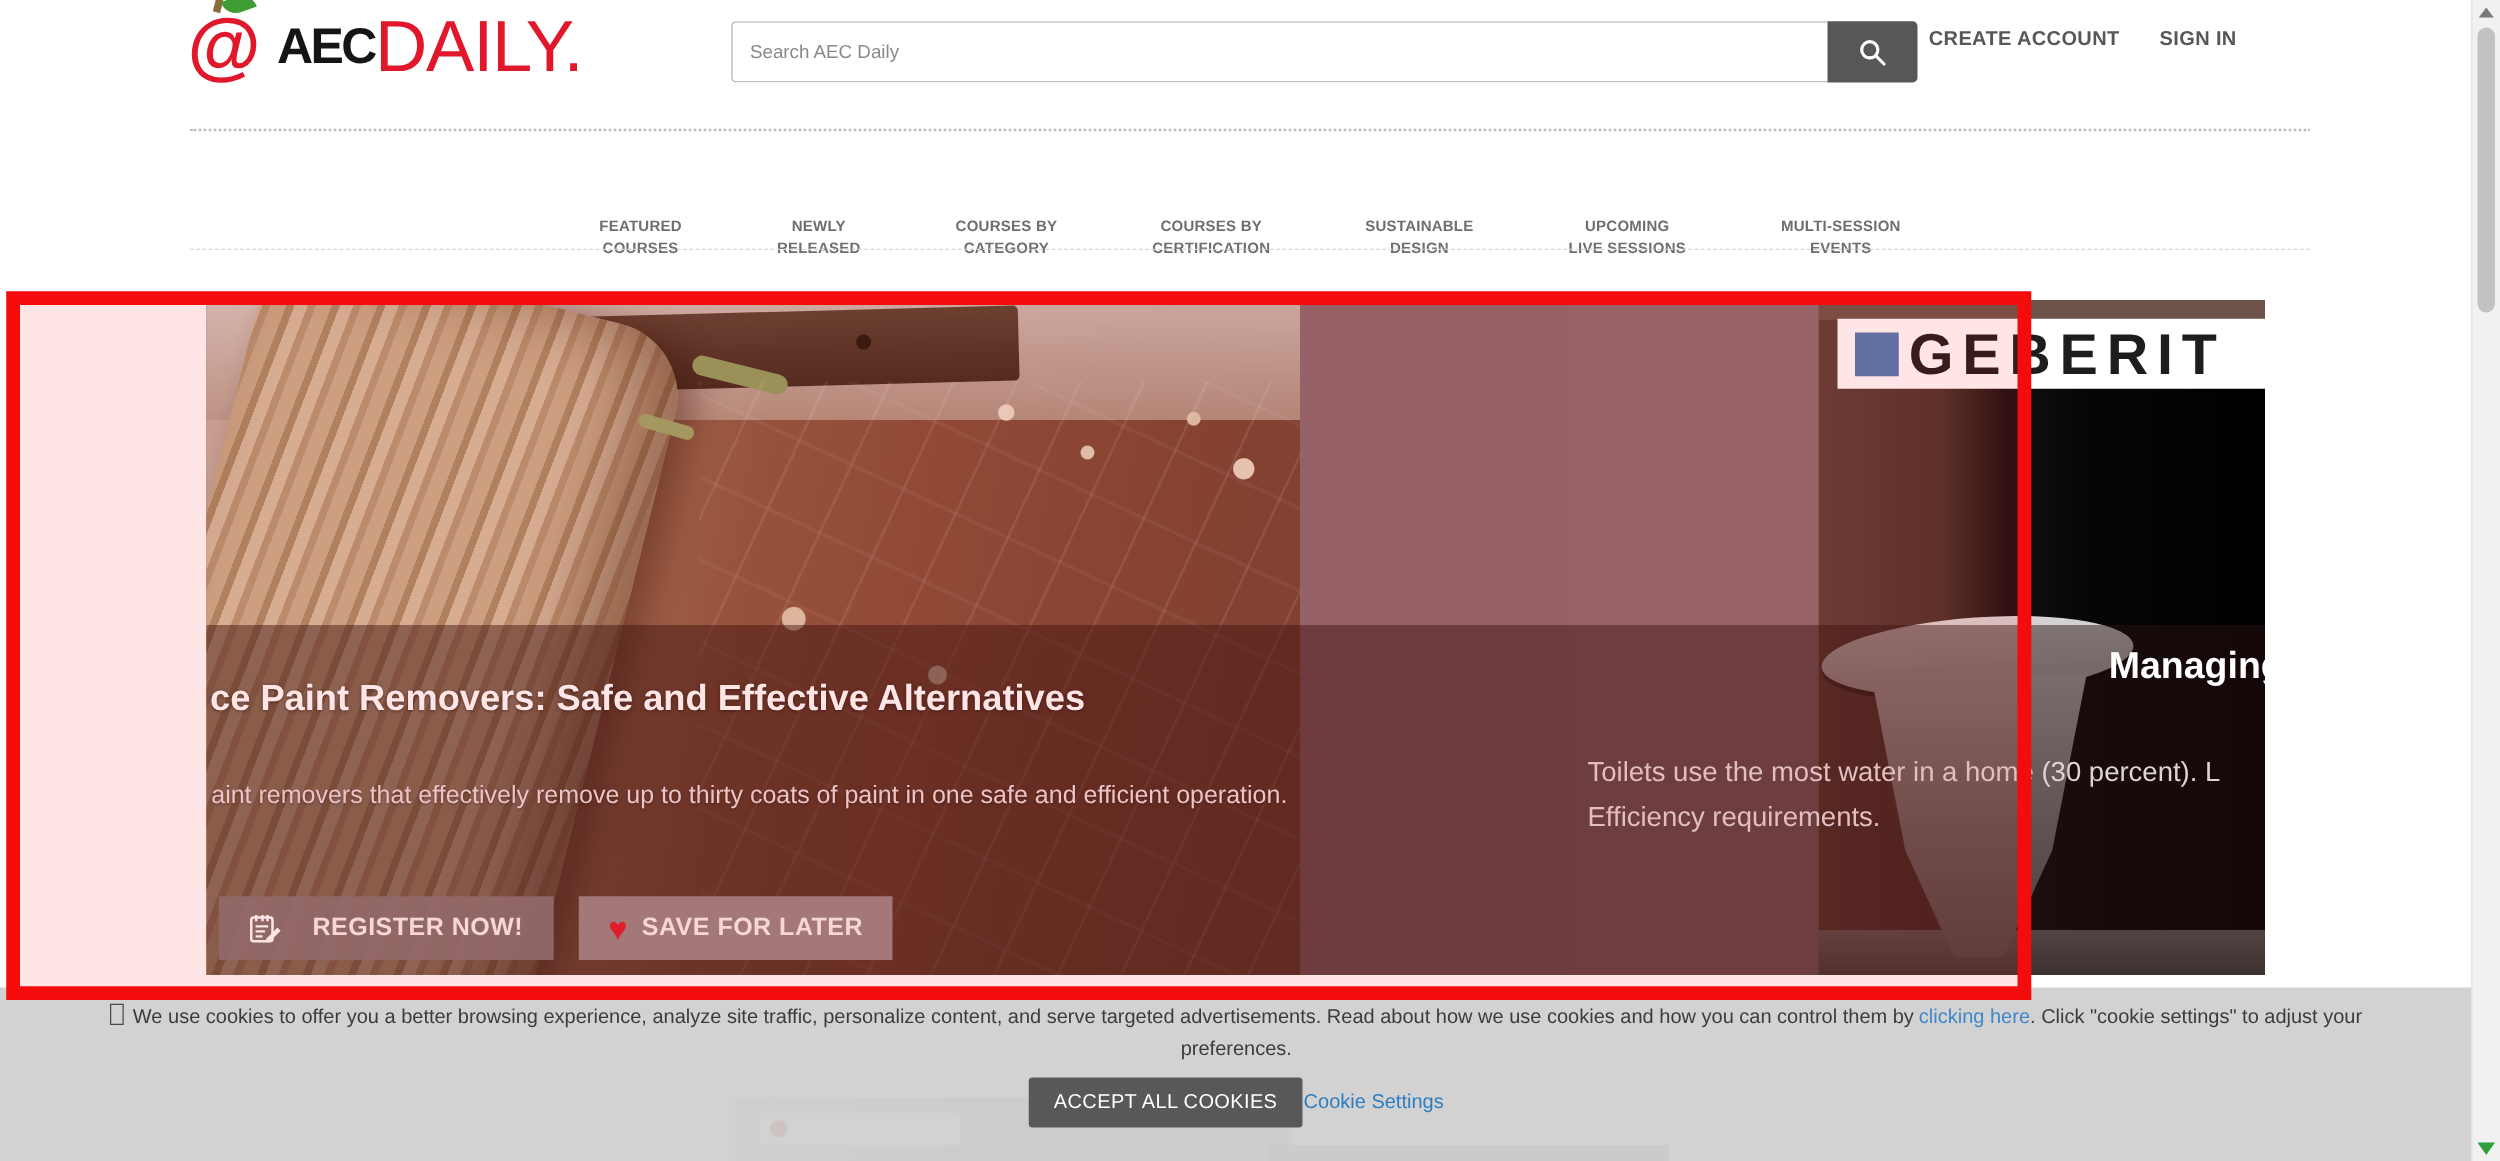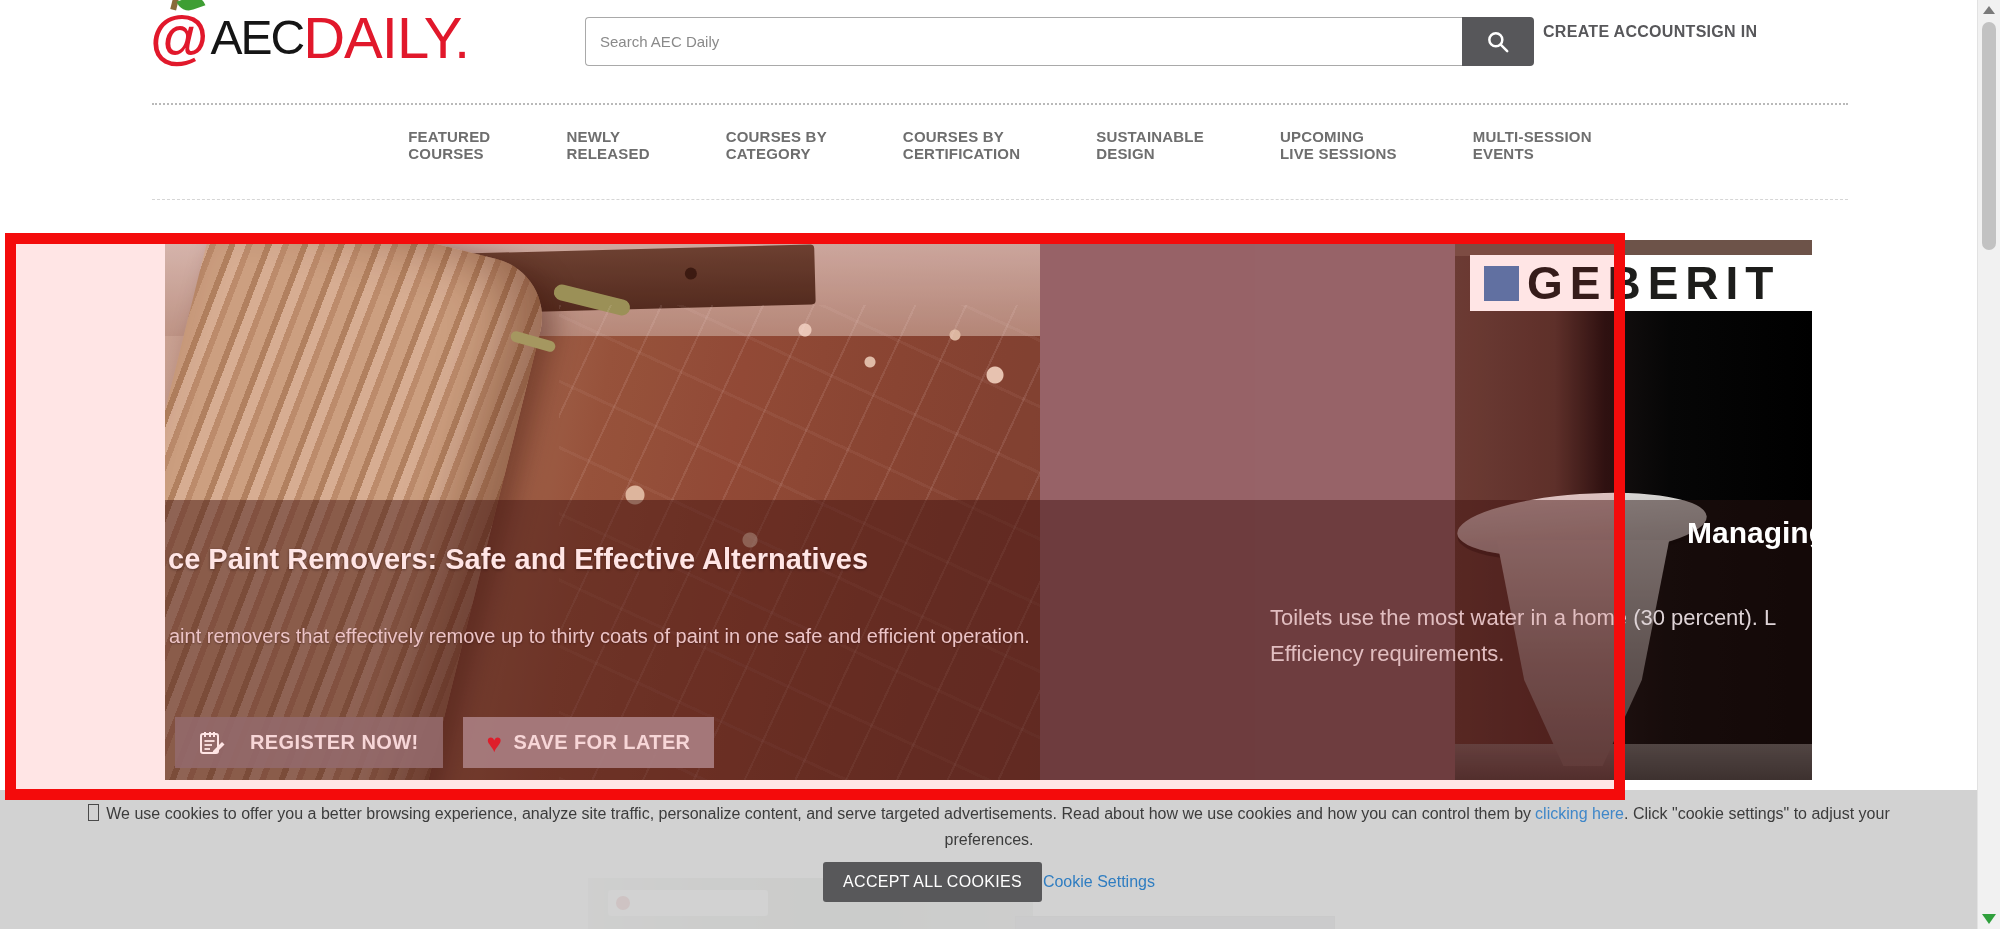--- a/index.html
+++ b/index.html
@@ -5,41 +5,41 @@
   html,body{margin:0;padding:0;width:2000px;height:929px;overflow:hidden;background:#fff;
     font-family:"Liberation Sans",sans-serif;}
   .page{position:relative;width:2000px;height:929px;overflow:hidden;}
 
   
   .logo{position:absolute;left:150px;top:4px;height:66px;display:flex;align-items:center;cursor:pointer;}
   .logo-at{position:relative;font-weight:bold;color:#e1182b;font-size:60px;line-height:1;margin-right:2px;}
   .logo-leaf{position:absolute;top:-10px;left:28px;width:26px;height:13px;background:#3e9e33;
     border-radius:0 14px 0 14px;transform:rotate(-20deg);}
   .logo-stem{position:absolute;top:-12px;left:22px;width:6px;height:15px;background:#8a6b3a;transform:rotate(14deg);}
-  .logo-aec{font-size:48px;font-weight:normal;color:#151515;letter-spacing:-2px;}
+  .logo-aec{font-size:40px;font-weight:bold;color:#151515;letter-spacing:-2px;margin-left:11px;}
   .logo-daily{font-size:58px;font-weight:normal;color:#e1182b;letter-spacing:-1px;}
 
   .search{position:absolute;left:585px;top:17px;width:949px;height:49px;display:flex;}
   .search input{flex:1;height:100%;box-sizing:border-box;border:1px solid #a9a9a9;border-right:none;
     border-radius:4px 0 0 4px;font-size:15px;padding:0 14px;color:#444;outline:none;}
   .search input::placeholder{color:#8a8a8a;}
   .search-btn{width:72px;height:49px;background:#57575a;border:none;border-radius:0 4px 4px 0;
     display:flex;align-items:center;justify-content:center;cursor:pointer;}
 
-  .auth{position:absolute;left:1543px;top:23px;display:flex;font-size:16px;font-weight:bold;
+  .auth{position:absolute;left:1543px;top:23px;display:flex;gap:32px;font-size:16px;font-weight:bold;
     color:#57575a;letter-spacing:.3px;}
   .auth a{cursor:pointer;}
 
   .divider1{position:absolute;left:152px;top:103px;width:1696px;border-top:2px dotted #b9b9b9;}
   .divider2{position:absolute;left:152px;top:199px;width:1696px;border-top:1px dashed #d6d6d6;}
 
   
   .nav{position:absolute;left:152px;top:128px;width:1696px;display:flex;justify-content:center;gap:76px;}
-  .nav-item{text-align:left;font-size:15px;font-weight:bold;color:#6e6e6e;line-height:17px;
-    letter-spacing:.2px;cursor:pointer;}
+  .nav-item{text-align:center;font-size:12px;font-weight:bold;color:#6e6e6e;line-height:17px;
+    letter-spacing:.2px;cursor:pointer;margin-top:45px;}
 
   
   .carousel{position:absolute;left:165px;top:240px;width:1647px;height:540px;overflow:hidden;background:#777;}
 
   .wood-slide{position:absolute;left:0;top:0;width:875px;height:540px;overflow:hidden;}
   .wood-base{position:absolute;inset:0;background:linear-gradient(100deg,#c3b4a4 0%,#bba48e 14%,#9c7a5e 30%,
     #8a5a40 48%,#84503a 62%,#7a4a36 78%,#6e4434 100%);}
   .wood-top{position:absolute;left:0;top:0;width:100%;height:96px;
     background:linear-gradient(180deg,#d4cdc5,#b4a191);opacity:.85;}
   .beam{position:absolute;left:220px;top:10px;width:430px;height:60px;

